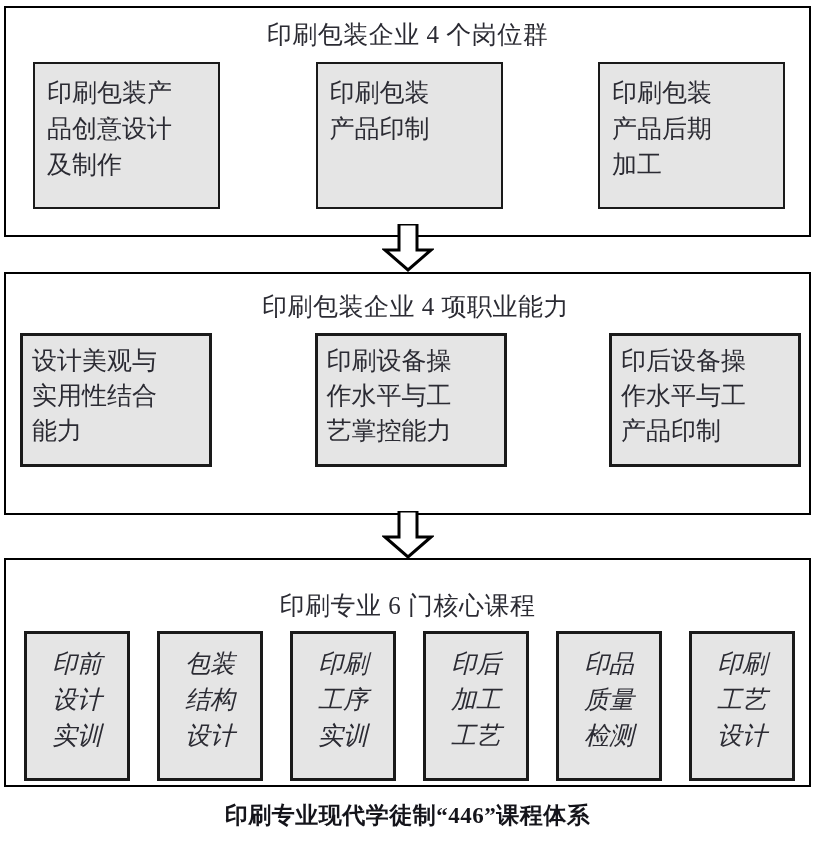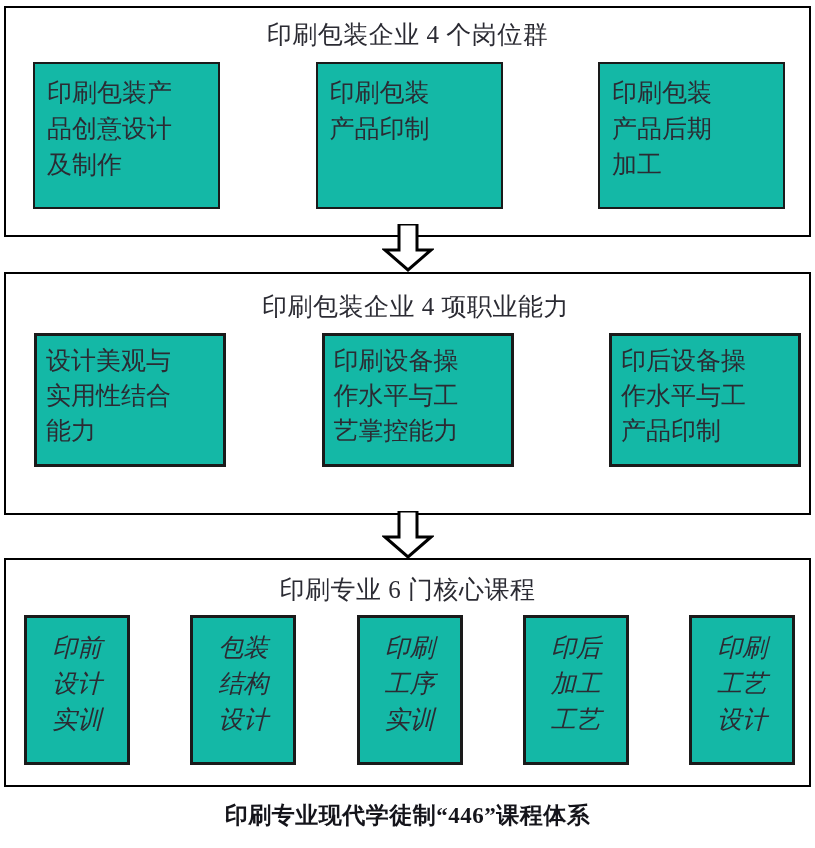--- a/index.html
+++ b/index.html
@@ -40,47 +40,47 @@
   .section-title {
     text-align: center;
     font-size: 25px;
     line-height: 1.0;
     letter-spacing: 0.5px;
     color: #2b2b33;
     white-space: nowrap;
   }
   #section-1 .section-title { margin-top: 14px; }
   #section-2 .section-title { margin-top: 20px; padding-left: 16px; }
-  #section-3 .section-title { margin-top: 17px; }
+  #section-3 .section-title { margin-top: 33px; }
 
   
   .box-row {
     display: flex;
     box-sizing: border-box;
   }
   #row-1 {
     margin-top: 15px;
     padding: 0 24px 0 27px;
     justify-content: space-between;
   }
   #row-2 {
     margin-top: 14px;
-    padding: 0 8px 0 28px;
+    padding: 0 8px 0 14px;
     justify-content: space-between;
   }
   #row-3 {
     margin-top: 13px;
     padding: 0 14px 0 18px;
     justify-content: space-between;
     font-style: italic;
   }
 
   .box {
     box-sizing: border-box;
-    background: #14b8a6;
+    background: #e5e5e5;
     border: 2px solid #1a1a1a;
     display: block;
     overflow: hidden;
   }
   .box-text {
     display: block;
     color: #2b2b33;
     white-space: pre-line;
   }
 
@@ -225,20 +225,25 @@
         <span class="box-text">印刷
 工序
 实训</span>
       </div>
       <div class="box">
         <span class="box-text">印后
 加工
 工艺</span>
       </div>
       <div class="box">
+        <span class="box-text">印品
+质量
+检测</span>
+      </div>
+      <div class="box">
         <span class="box-text">印刷
 工艺
 设计</span>
       </div>
     </div>
   </div>
 
   <div id="caption">印刷专业现代学徒制“446”课程体系</div>
 
 </div>

